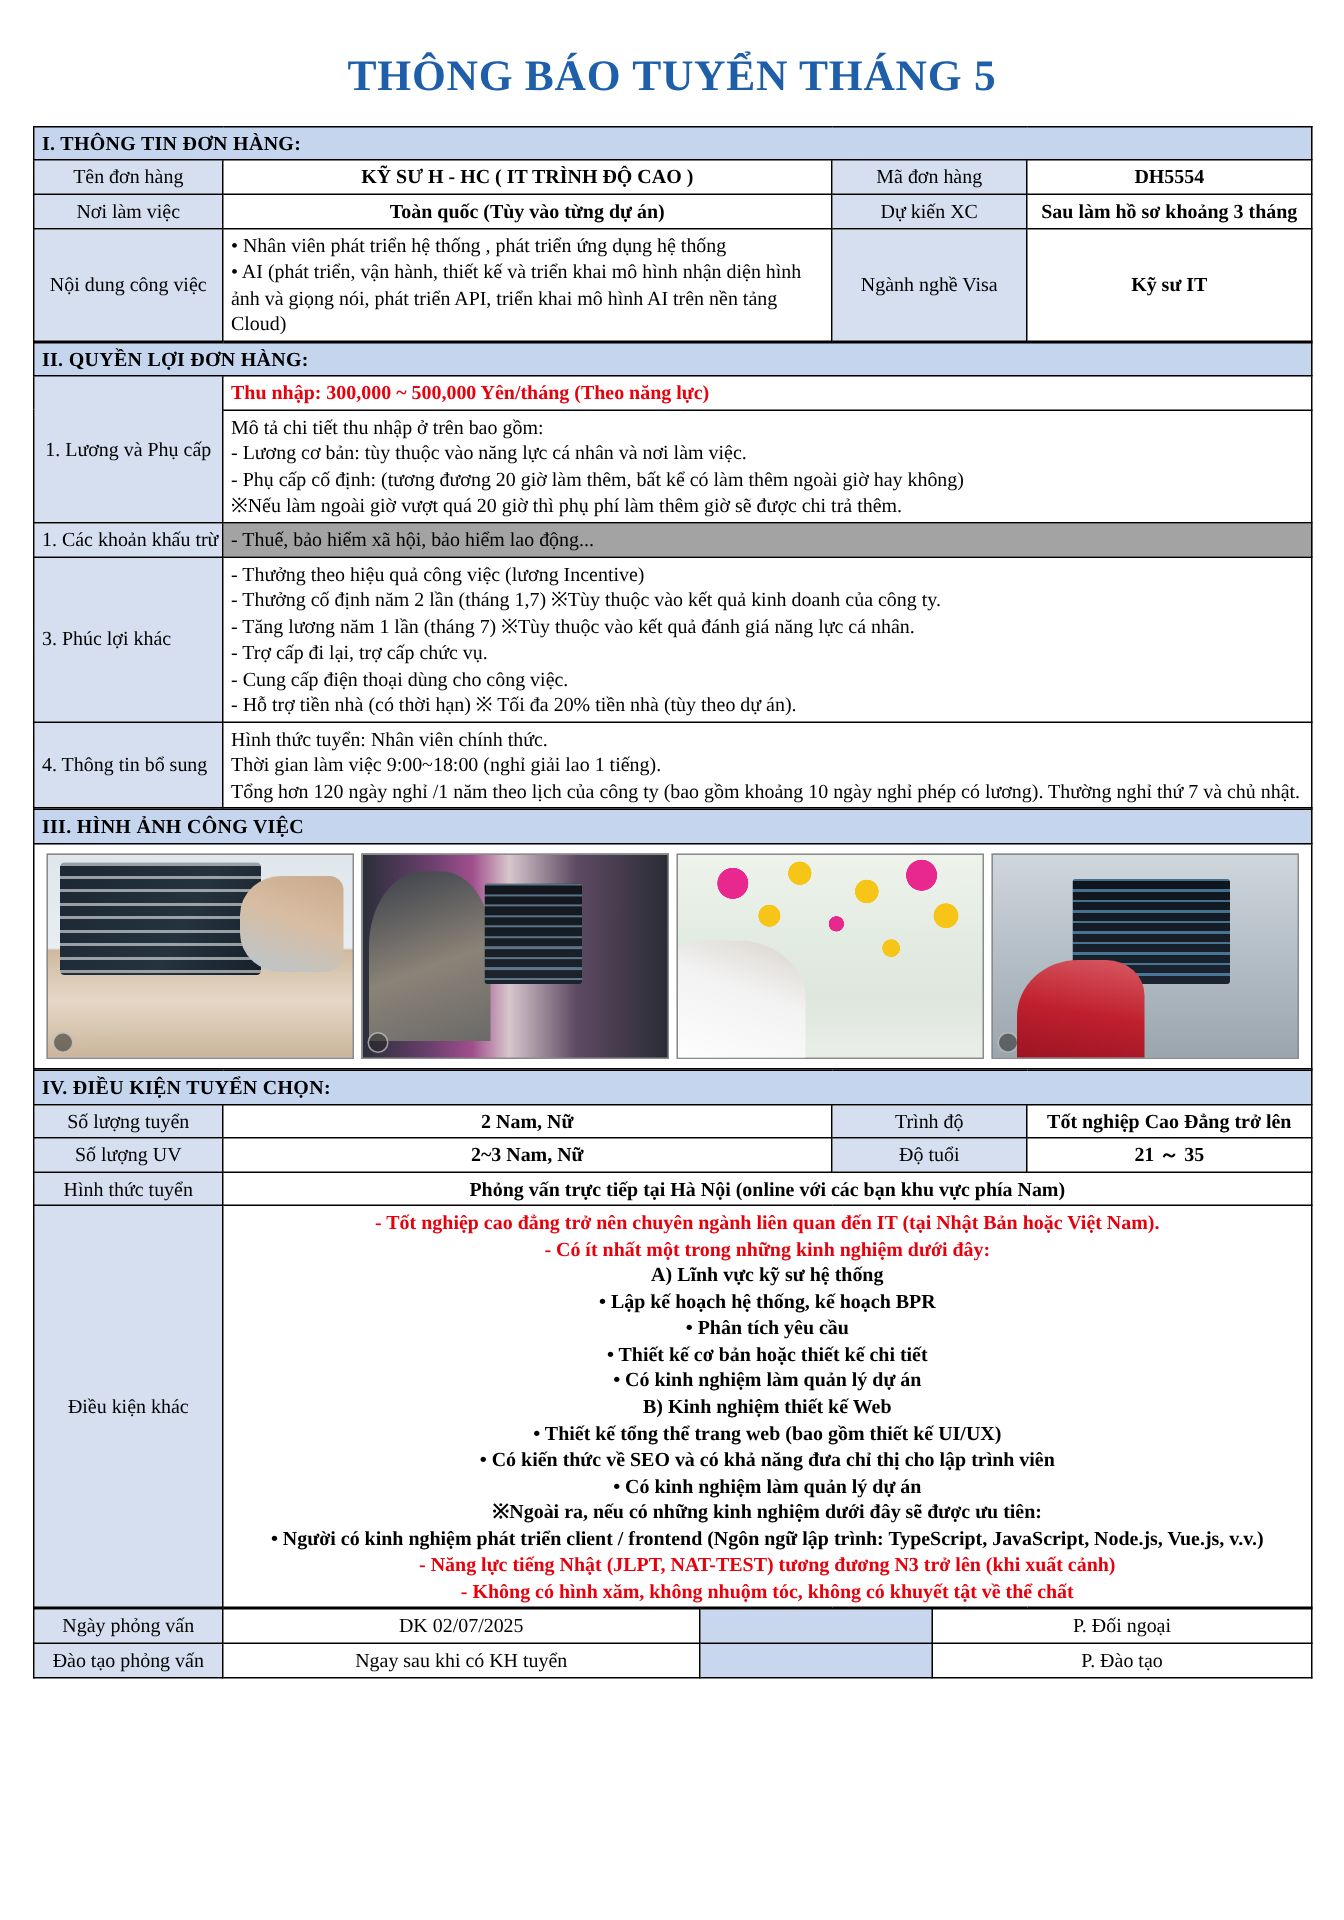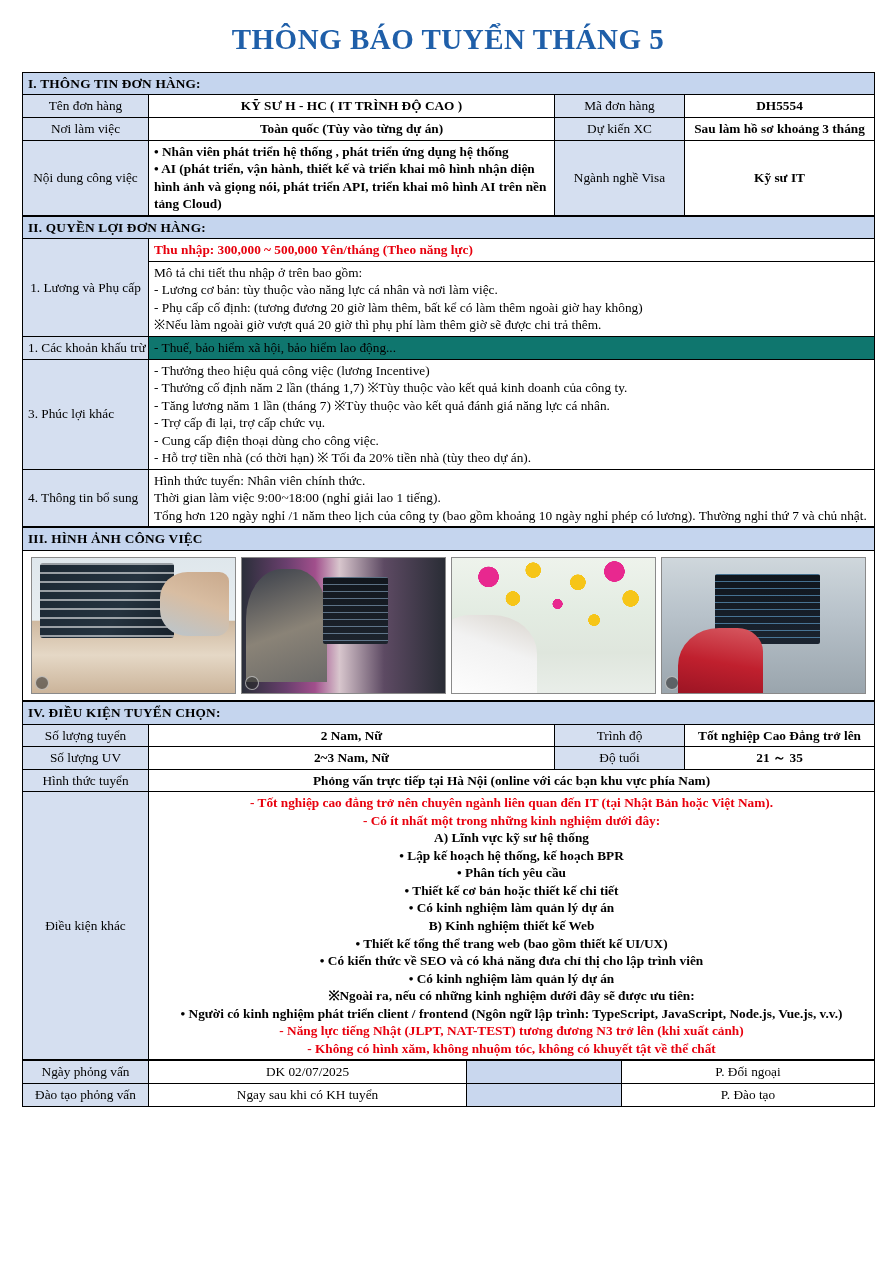--- a/index.html
+++ b/index.html
@@ -13,21 +13,21 @@
     height: 1280px;
     font-family: "Liberation Serif", "DejaVu Serif", serif;
     color: #000000;
     overflow: hidden;
   }
   .page {
     position: relative;
     width: 896px;
     height: 1280px;
     box-sizing: border-box;
-    padding: 0 22px;
+    padding: 12px 22px;
   }
   
   .doc-title {
     text-align: center;
     color: #1F5FA9;
     font-weight: bold;
     font-size: 29px;
     letter-spacing: 0.5px;
     padding-top: 24px;
     padding-bottom: 16px;
@@ -80,29 +80,29 @@
     background: #ffffff;
   }
   td.val-c-plain {
     text-align: center;
     font-weight: normal;
     background: #ffffff;
     margin-left: 12px;
   }
   td.val-l {
     text-align: left;
-    background: #0f766e;
+    background: #a3a3a3;
   }
   td.blank-blue {
     background: #C9D7EE;
   }
   .nowrap { white-space: nowrap; }
 
   .jobcontent {
-    font-weight: bold;
+    font-weight: normal;
     font-size: 13.1px;
     line-height: 1.30;
     text-align: left;
     padding: 4px 6px;
     margin-top: 40px;
   }
   .income {
     color: #E8000D;
     font-weight: bold;
     font-size: 13.6px;

